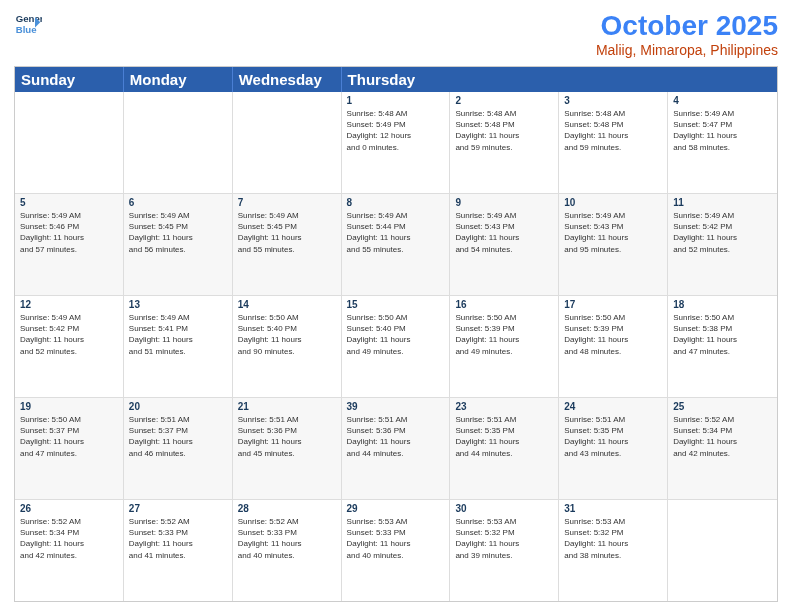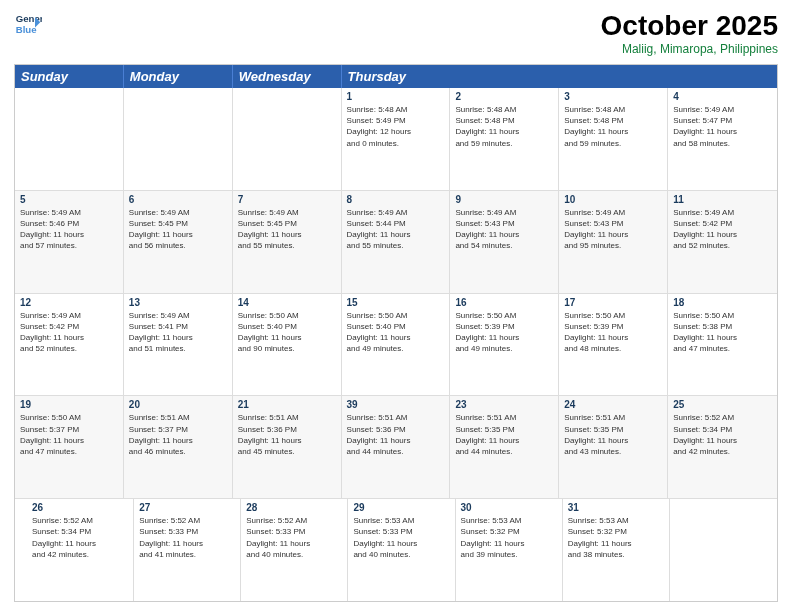--- a/index.html
+++ b/index.html
@@ -31,59 +31,58 @@
     .logo-icon {
       width: 28px;
       height: 28px;
     }
     .title-block {
       text-align: right;
     }
     .month-title {
       font-size: 28px;
       font-weight: bold;
-      color: #000000;
+      color: #3b82f6;
     }
     .location {
-      font-size: 12px;
-      color: #15803d;
+      font-size: 14px;
+      color: #c2410c;
     }
     .calendar {
       flex: 1;
       display: flex;
       flex-direction: column;
       border: 1px solid #ccc;
     }
     .calendar-header {
       display: grid;
       grid-template-columns: repeat(7, 1fr);
       background: #2b5fac;
     }
     .cal-header-cell {
       color: #fff;
-      font-size: 13px;
+      font-size: 15px;
       font-weight: bold;
       padding: 4px 6px;
       border-right: 1px solid #4a7fd4;
       text-align: left;
-      font-style: italic;
     }
     .cal-header-cell:last-child { border-right: none; }
     .calendar-body {
       flex: 1;
       display: flex;
       flex-direction: column;
     }
     .cal-row {
       flex: 1;
       display: grid;
       grid-template-columns: repeat(7, 1fr);
       border-bottom: 1px solid #ddd;
     }
-    .cal-row:last-child { border-bottom: none; margin-left: 12px; }
+    .cal-row:last-child { border-bottom: none; }
     .cal-cell {
       border-right: 1px solid #ddd;
       padding: 3px 5px;
       font-size: 8.5px;
       color: #333;
       vertical-align: top;
       min-height: 0;
     }
     .cal-cell:last-child { border-right: none; }
     .cal-cell.alt-bg { background: #f7f7f7; }

